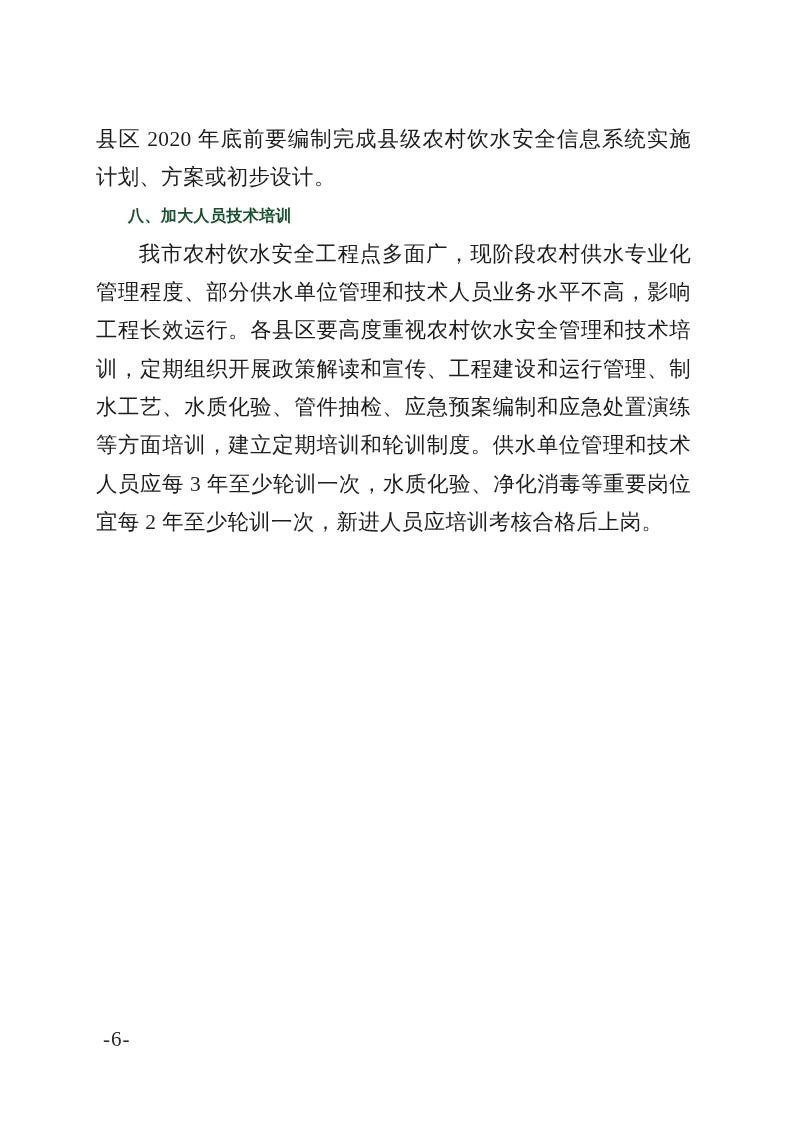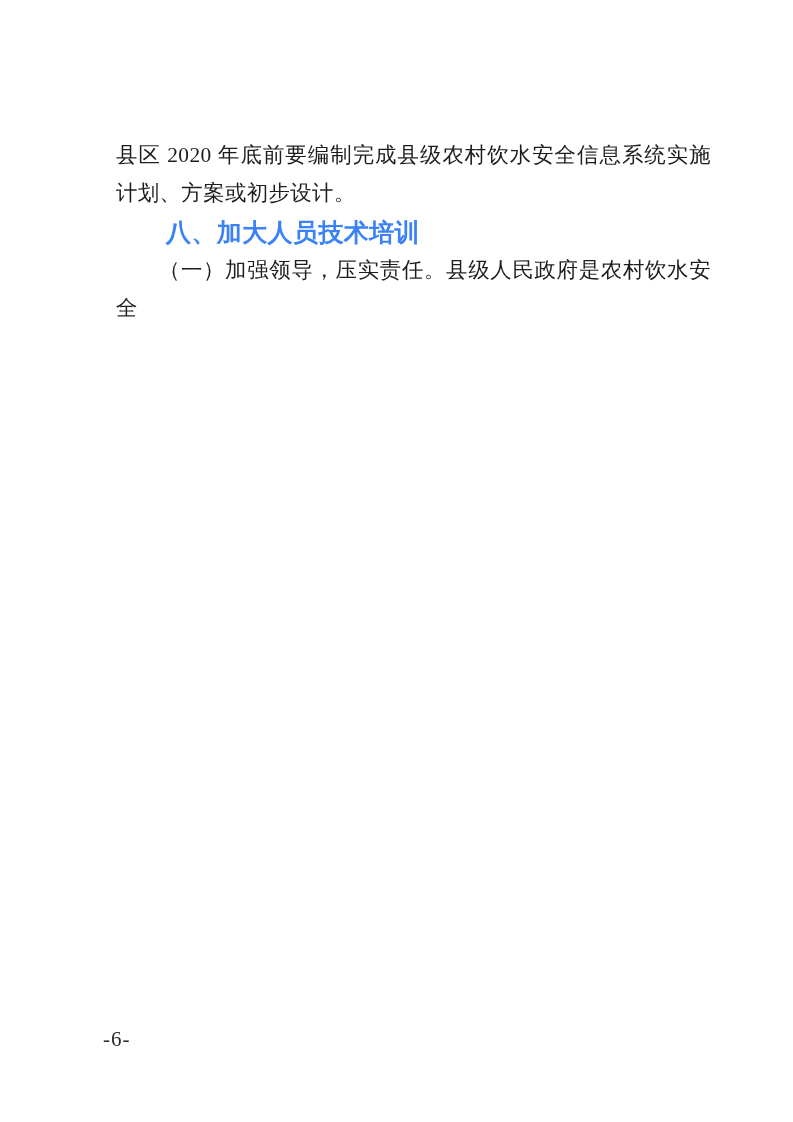--- a/index.html
+++ b/index.html
@@ -12,60 +12,59 @@
     width: 793px;
     height: 1122px;
     background: #ffffff;
     overflow: hidden;
     color: #1d1d1f;
     font-family: "Liberation Serif", "DejaVu Serif", serif;
   }
   .content {
     position: absolute;
     left: 96px;
-    top: 136px;
+    top: 120px;
     width: 595px;
     font-size: 21.4px;
     line-height: 38.3px;
     text-align: justify;
     text-justify: inter-ideograph;
     letter-spacing: 0.4px;
-    margin-left: 20px;
   }
   .para {
     margin: 0;
     text-indent: 2em;
   }
   .para.no-indent {
     text-indent: 0;
   }
   .heading {
     margin: 0;
     text-indent: 2em;
-    font-size: 25px;
+    font-size: 16px;
     line-height: 38.3px;
     font-weight: 700;
     font-family: "Liberation Sans", "DejaVu Sans", sans-serif;
-    color: #3b82f6;
+    color: #14532d;
     text-align: left;
   }
   .page-number {
     position: absolute;
     left: 103px;
     top: 1027px;
     font-size: 21px;
     line-height: 24px;
     letter-spacing: 1px;
     color: #2a2a2c;
     font-family: "Liberation Serif", "DejaVu Serif", serif;
   }
 </style>
 </head>
 <body>
 
 <div class="page">
   <div class="content">
     <p class="para no-indent">县区 2020 年底前要编制完成县级农村饮水安全信息系统实施计划、方案或初步设计。</p>
     <h2 class="heading">八、加大人员技术培训</h2>
-    <p class="para">（一）加强领导，压实责任。县级人民政府是农村饮水安全</p>
+    <p class="para">我市农村饮水安全工程点多面广，现阶段农村供水专业化管理程度、部分供水单位管理和技术人员业务水平不高，影响工程长效运行。各县区要高度重视农村饮水安全管理和技术培训，定期组织开展政策解读和宣传、工程建设和运行管理、制水工艺、水质化验、管件抽检、应急预案编制和应急处置演练等方面培训，建立定期培训和轮训制度。供水单位管理和技术人员应每 3 年至少轮训一次，水质化验、净化消毒等重要岗位宜每 2 年至少轮训一次，新进人员应培训考核合格后上岗。</p>
   </div>
   <div class="page-number">-6-</div>
 </div>
 
 </body></html>

